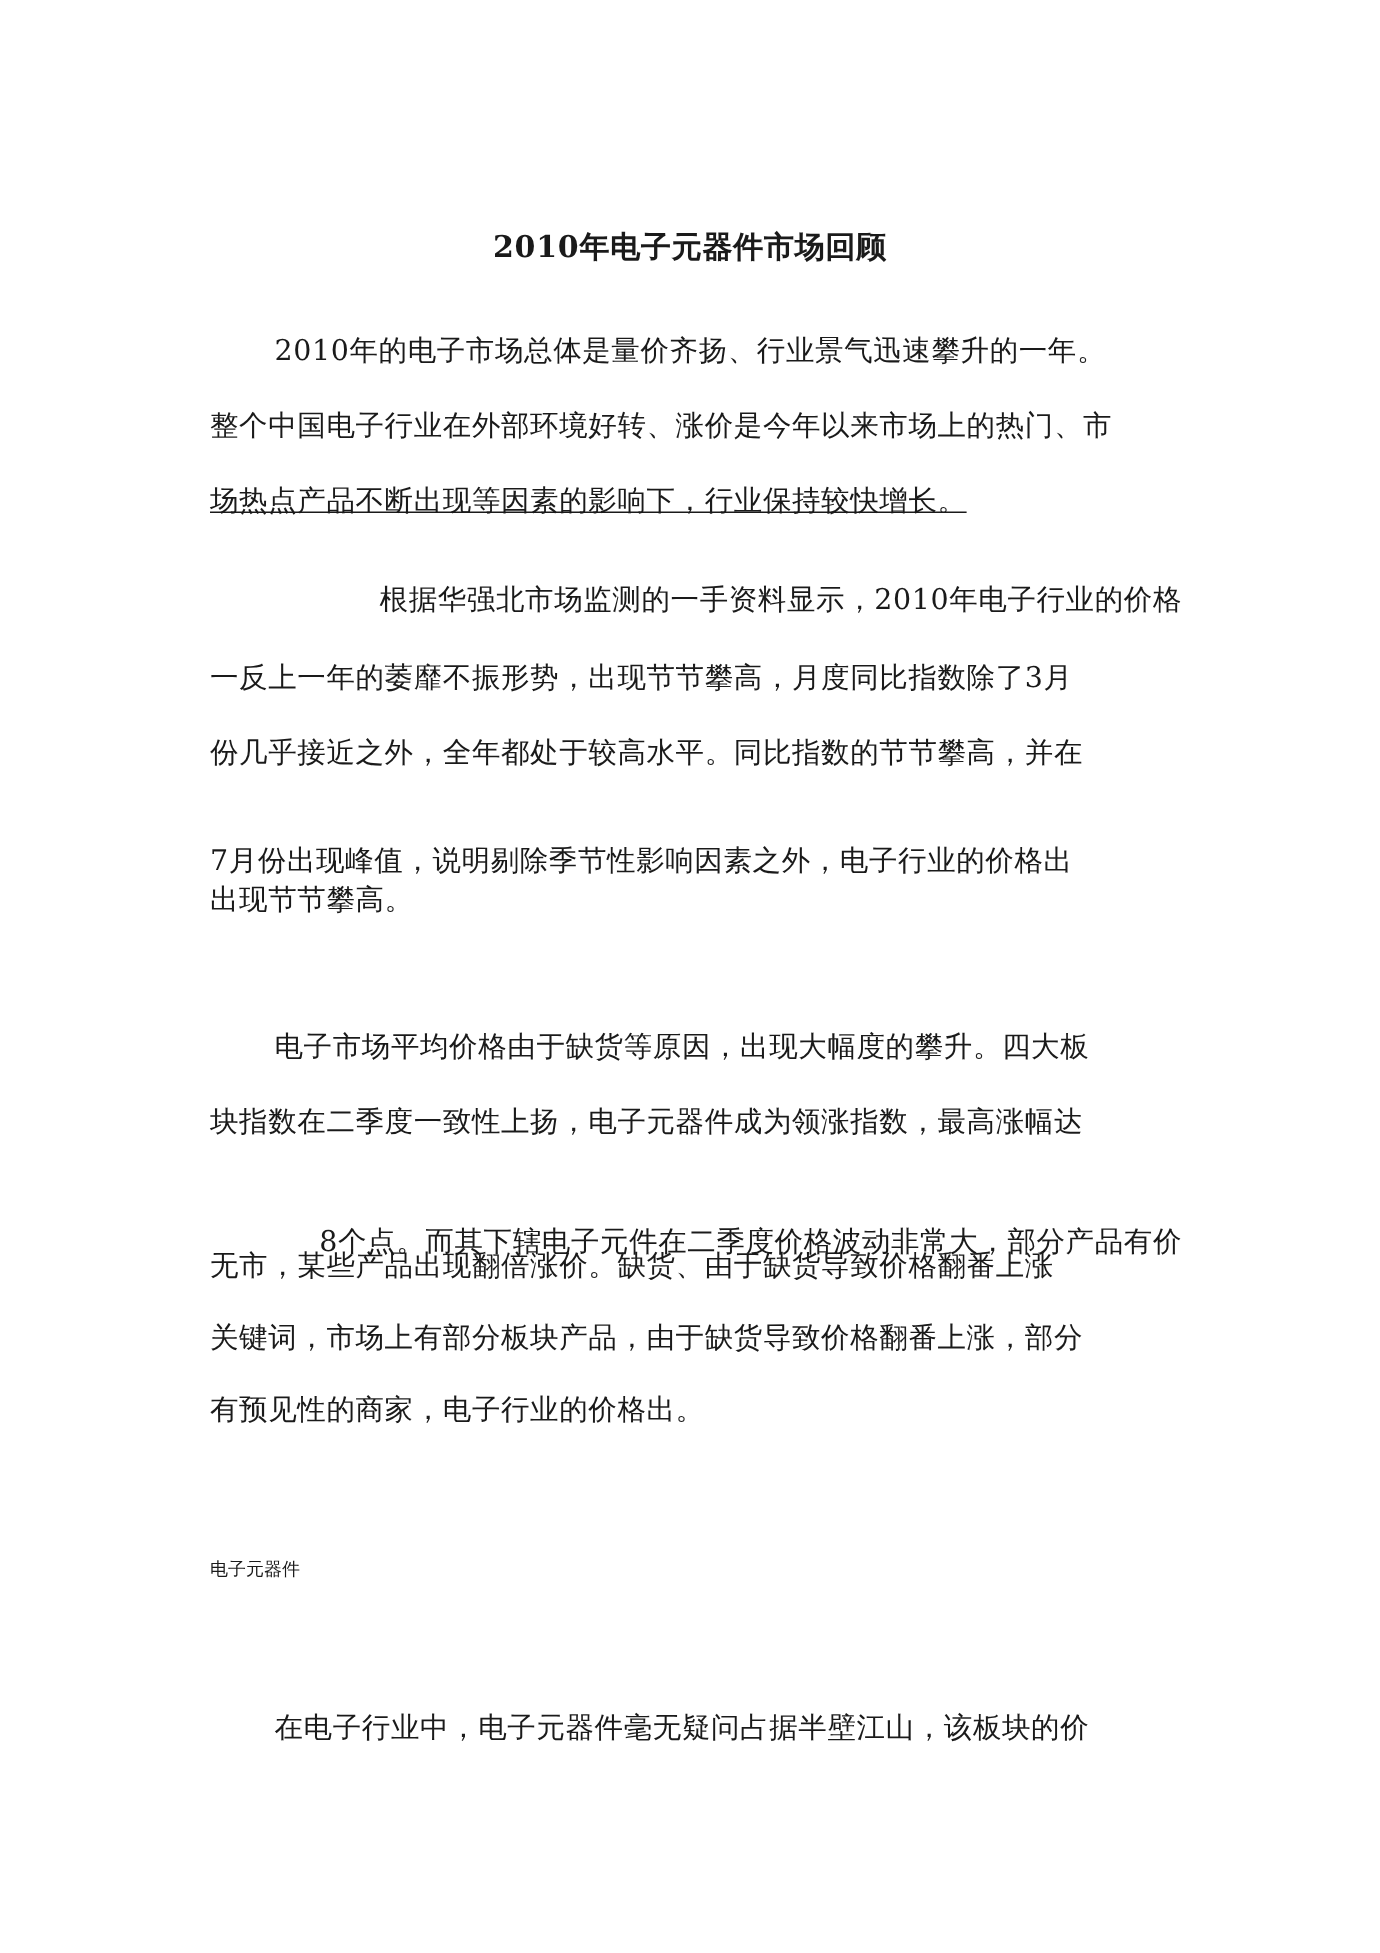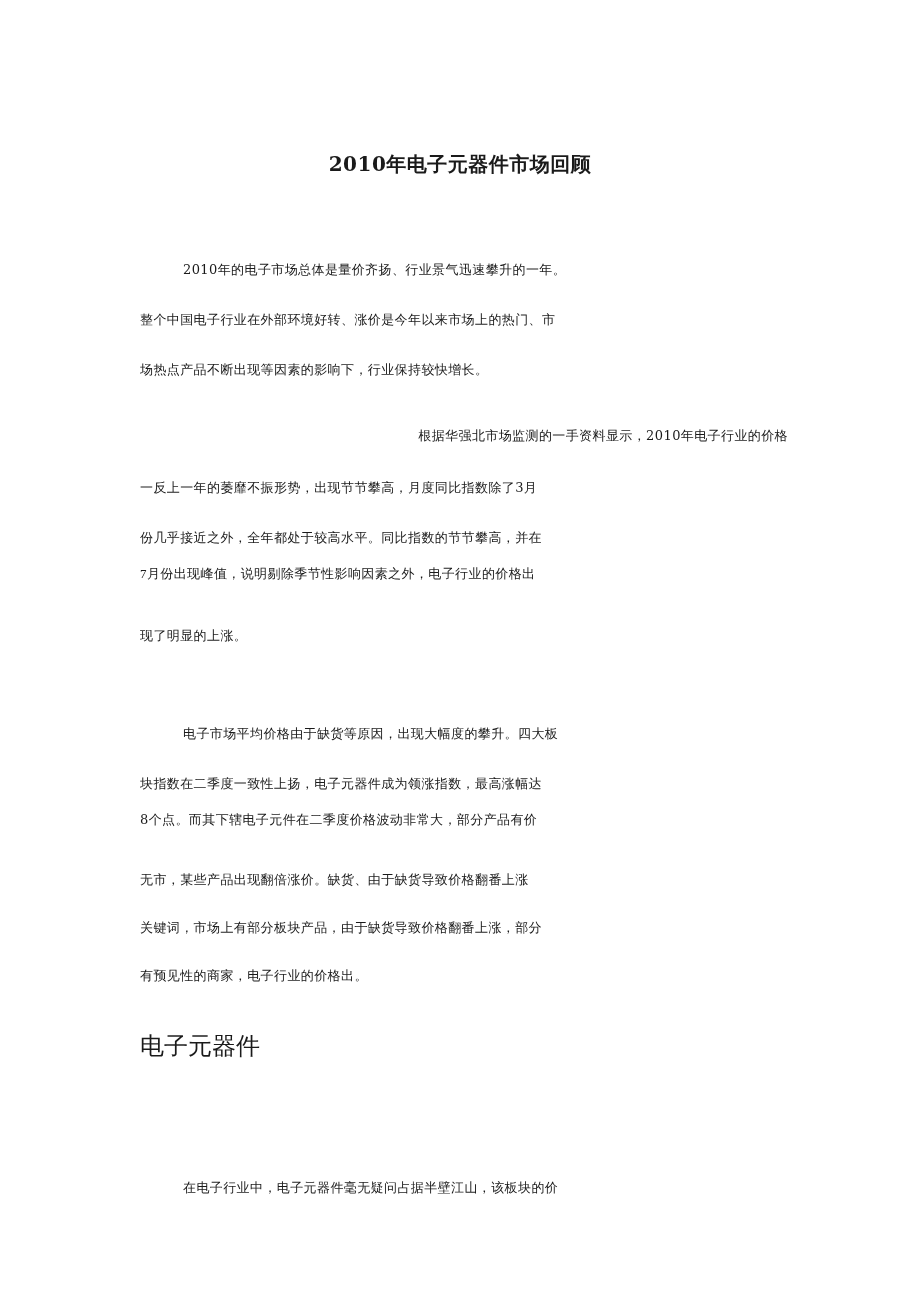--- a/index.html
+++ b/index.html
@@ -29,60 +29,59 @@
       text-align: center;
       font-size: 20px;
       font-weight: bold;
       letter-spacing: 0.5px;
       line-height: 28px;
     }
     .line {
       position: absolute;
       left: 140px;
       width: 648px;
-      font-size: 13px;
+      font-size: 19px;
       line-height: 28px;
       white-space: nowrap;
       letter-spacing: 0.4px;
-      margin-top: 36px;
     }
     .line.indent { left: 183px; width: 605px; }
     .heading {
       position: absolute;
       left: 140px;
-      font-size: 24px;
+      font-size: 12px;
       line-height: 28px;
       white-space: nowrap;
     }
   </style>
 </head>
 <body>
 
 <div class="page">
 
   <div class="title">2010年电子元器件市场回顾</div>
 
   <div>
     <div class="line indent" style="top:220px;">2010年的电子市场总体是量价齐扬、行业景气迅速攀升的一年。</div>
     <div class="line" style="top:270px;">整个中国电子行业在外部环境好转、涨价是今年以来市场上的热门、市</div>
-    <div class="line" style="top:320px;">场热点产品不断出现等因素的影响下，行业保持较快增长。</div>
+    <div class="line" style="top:320px;text-decoration:underline;">场热点产品不断出现等因素的影响下，行业保持较快增长。</div>
   </div>
 
   <div>
     <div class="line indent" style="top:386px;text-align:right;">根据华强北市场监测的一手资料显示，2010年电子行业的价格</div>
     <div class="line" style="top:438px;">一反上一年的萎靡不振形势，出现节节攀高，月度同比指数除了3月</div>
     <div class="line" style="top:488px;">份几乎接近之外，全年都处于较高水平。同比指数的节节攀高，并在</div>
-    <div class="line" style="top:524px;font-family:Liberation Serif, serif;">7月份出现峰值，说明剔除季节性影响因素之外，电子行业的价格出</div>
-    <div class="line" style="top:586px;">现了明显的上涨。</div>
+    <div class="line" style="top:560px;">7月份出现峰值，说明剔除季节性影响因素之外，电子行业的价格出</div>
+    <div class="line" style="top:586px;">出现节节攀高。</div>
   </div>
 
   <div>
     <div class="line indent" style="top:684px;">电子市场平均价格由于缺货等原因，出现大幅度的攀升。四大板</div>
     <div class="line" style="top:734px;">块指数在二季度一致性上扬，电子元器件成为领涨指数，最高涨幅达</div>
-    <div class="line" style="top:770px;">8个点。而其下辖电子元件在二季度价格波动非常大，部分产品有价</div>
+    <div class="line" style="top:814px;text-align:right;">8个点。而其下辖电子元件在二季度价格波动非常大，部分产品有价</div>
     <div class="line" style="top:830px;">无市，某些产品出现翻倍涨价。缺货、由于缺货导致价格翻番上涨</div>
     <div class="line" style="top:878px;">关键词，市场上有部分板块产品，由于缺货导致价格翻番上涨，部分</div>
     <div class="line" style="top:926px;">有预见性的商家，电子行业的价格出。</div>
   </div>
 
   <div class="heading" style="top:1032px;">电子元器件</div>
 
   <div>
     <div class="line indent" style="top:1138px;">在电子行业中，电子元器件毫无疑问占据半壁江山，该板块的价</div>
   </div>

